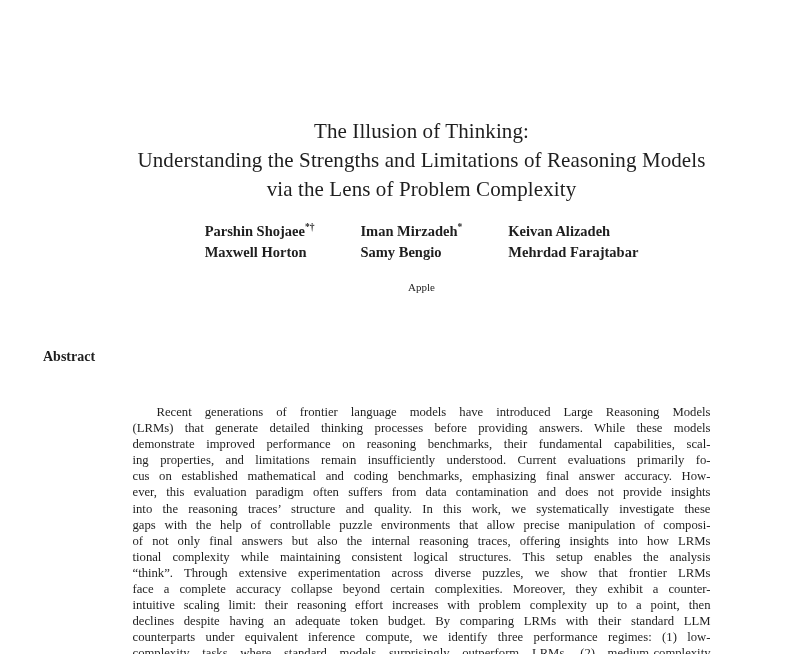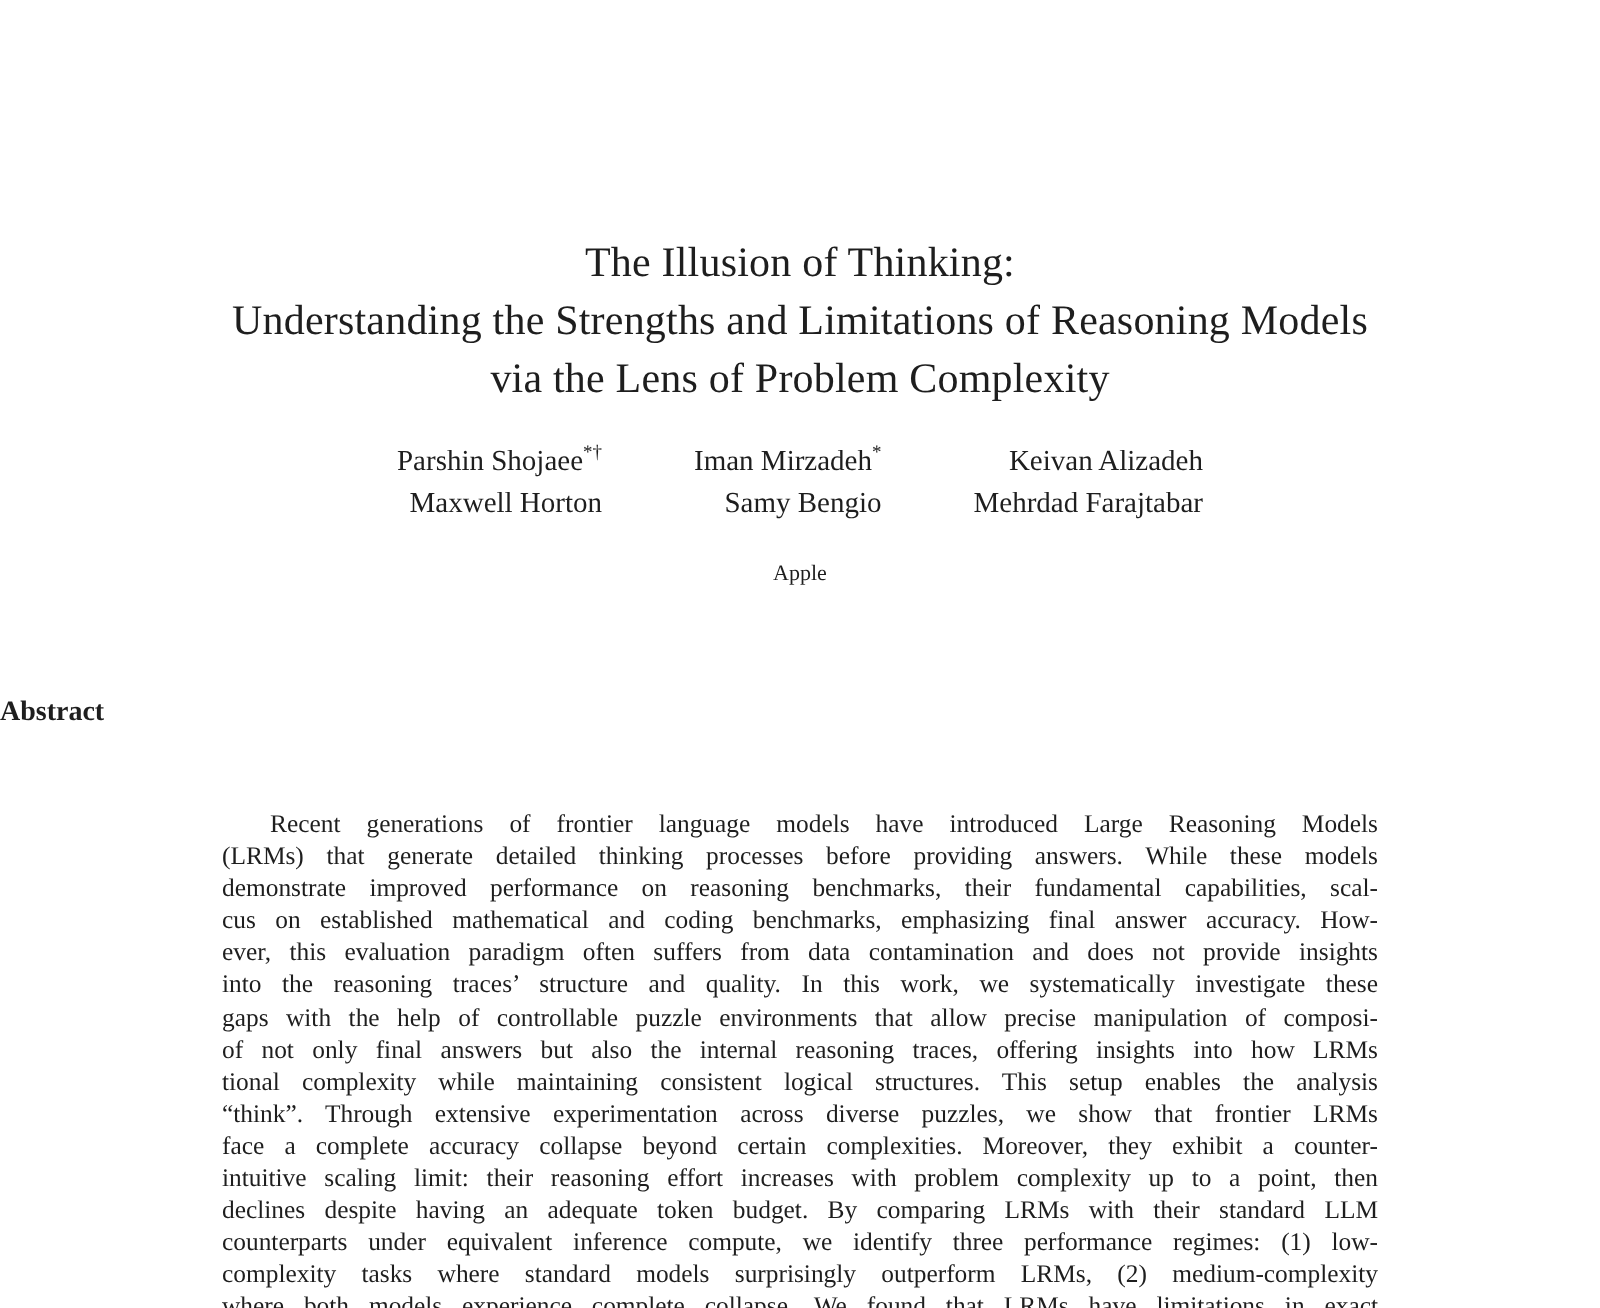--- a/index.html
+++ b/index.html
@@ -12,40 +12,41 @@
     overflow: hidden;
     background: #ffffff;
     color: #1e1e1e;
     font-family: "Liberation Serif", "DejaVu Serif", serif;
   }
   .page {
     box-sizing: border-box;
     width: 800px;
     height: 637px;
     padding-top: 117px;
+    padding-left: 43px;
   }
   .title {
     margin: 0;
     font-size: 21px;
     font-weight: 400;
     line-height: 29px;
     text-align: center;
     letter-spacing: 0.1px;
   }
   .title-line { display: block; }
   .authors {
     margin-top: 17px;
     display: grid;
     grid-template-columns: auto auto auto;
     column-gap: 46px;
     justify-content: center;
     font-size: 14.5px;
     line-height: 21px;
   }
-  .author-cell { text-align: right; white-space: nowrap; }
+  .author-cell { text-align: left; white-space: nowrap; font-weight: bold; }
   .author-cell sup {
     font-size: 9.5px;
     line-height: 0;
     vertical-align: super;
   }
   .affiliation {
     margin-top: 16px;
     text-align: center;
     font-size: 11px;
     line-height: 17px;
@@ -90,20 +91,21 @@
     </div>
 
   <div class="affiliation">Apple</div>
 
   <div class="abstract-heading">Abstract</div>
 
   <div class="abstract">
       <div class="abs-line">Recent generations of frontier language models have introduced Large Reasoning Models</div>
       <div class="abs-line">(LRMs) that generate detailed thinking processes before providing answers. While these models</div>
       <div class="abs-line">demonstrate improved performance on reasoning benchmarks, their fundamental capabilities, scal-</div>
+      <div class="abs-line">ing properties, and limitations remain insufficiently understood. Current evaluations primarily fo-</div>
       <div class="abs-line">cus on established mathematical and coding benchmarks, emphasizing final answer accuracy. How-</div>
       <div class="abs-line">ever, this evaluation paradigm often suffers from data contamination and does not provide insights</div>
       <div class="abs-line">into the reasoning traces’ structure and quality. In this work, we systematically investigate these</div>
       <div class="abs-line">gaps with the help of controllable puzzle environments that allow precise manipulation of composi-</div>
       <div class="abs-line">of not only final answers but also the internal reasoning traces, offering insights into how LRMs</div>
       <div class="abs-line">tional complexity while maintaining consistent logical structures. This setup enables the analysis</div>
       <div class="abs-line">“think”. Through extensive experimentation across diverse puzzles, we show that frontier LRMs</div>
       <div class="abs-line">face a complete accuracy collapse beyond certain complexities. Moreover, they exhibit a counter-</div>
       <div class="abs-line">intuitive scaling limit: their reasoning effort increases with problem complexity up to a point, then</div>
       <div class="abs-line">declines despite having an adequate token budget. By comparing LRMs with their standard LLM</div>

